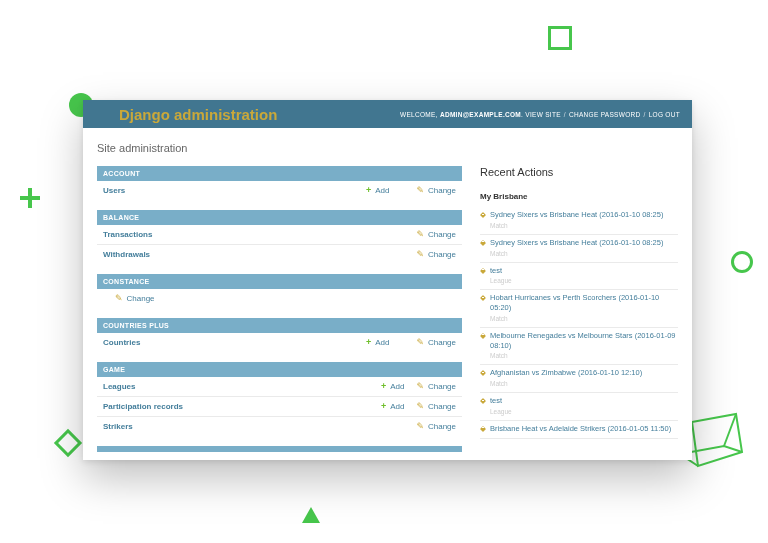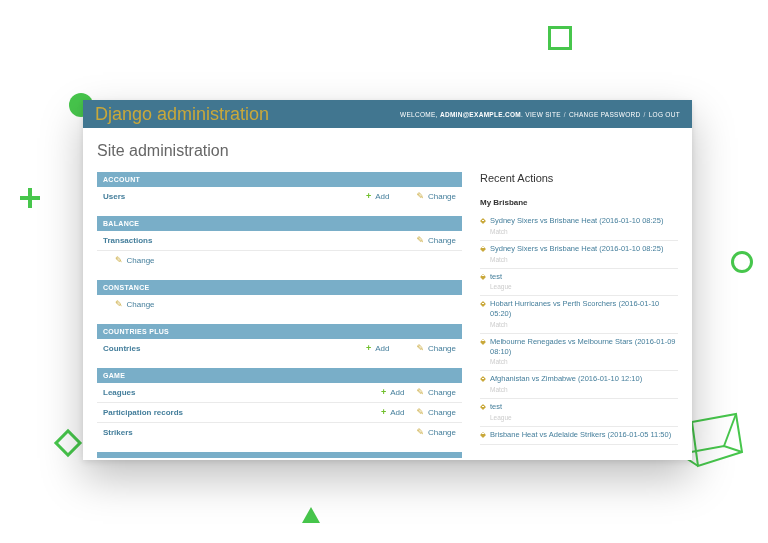--- a/index.html
+++ b/index.html
@@ -51,43 +51,44 @@
 .header {
   height: 28px;
   background: var(--brand-blue);
   color: #fff;
   display: flex;
   align-items: center;
   padding: 0 12px;
 }
 .header .title {
   color: var(--gold);
-  font-size: 18px;
-  font-weight: 400;
+  font-size: 15px;
+  font-weight: 700;
   flex: 0 0 auto;
+  margin-left: 24px;
 }
 .header .right {
   margin-left: auto;
   font-size: 6.5px;
   letter-spacing: 0.3px;
   color: #fff;
   display: flex;
   align-items: center;
   gap: 0;
 }
 .header .right span { color: #fff; }
 .header .right .sep { opacity: 0.7; margin: 0 3px; }
 .header .right .welcome { text-transform: uppercase; }
 .header .right .strong { font-weight: 700; }
 
 .content {
   padding: 12px 14px 0 14px;
 }
 .page-header {
-  font-size: 16px;
+  font-size: 11px;
   color: #666;
   font-weight: 400;
   margin: 2px 0 12px 0;
 }
 
 .cols { display: flex; gap: 18px; align-items: flex-start; }
 .left { flex: 1 1 auto; min-width: 0; }
 .right-col { flex: 0 0 198px; }
 
 .section { margin-bottom: 10px; }
@@ -229,20 +230,21 @@
         <div class="section">
           <div class="section-head">BALANCE</div>
           <div class="row">
             <span class="name linklike">Transactions</span>
             <span class="act linklike">
                 <span class="pen">✎</span>
                 <span>Change</span>
               </span>
           </div>
           <div class="row">
+            <span class="name linklike">Withdrawals</span>
             <span class="act linklike">
                 <span class="pen">✎</span>
                 <span>Change</span>
               </span>
           </div>
         </div>
 
         <div class="section">
           <div class="section-head">CONSTANCE</div>
           <div class="row">

